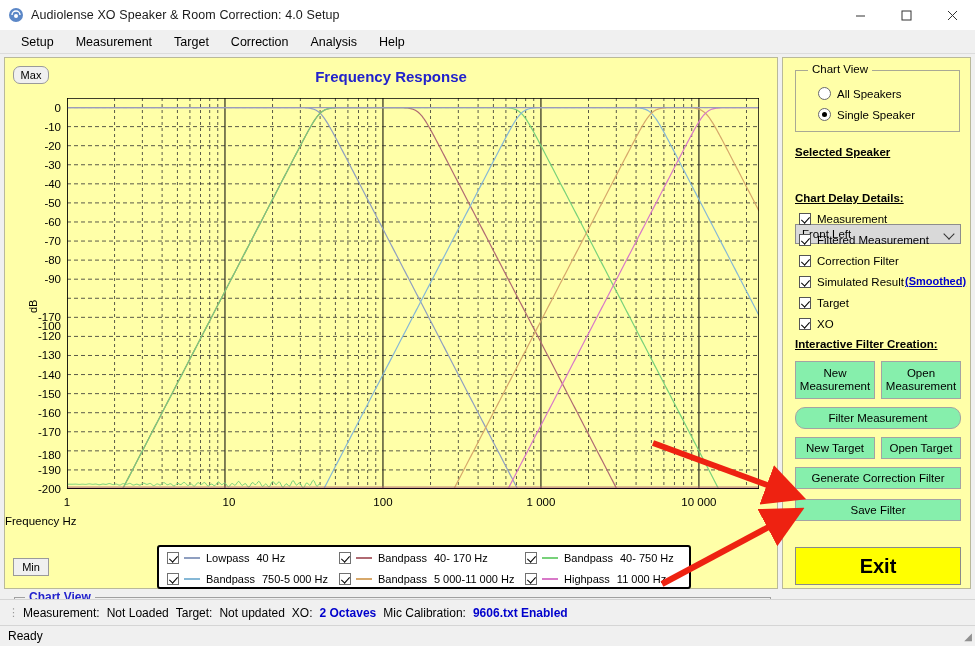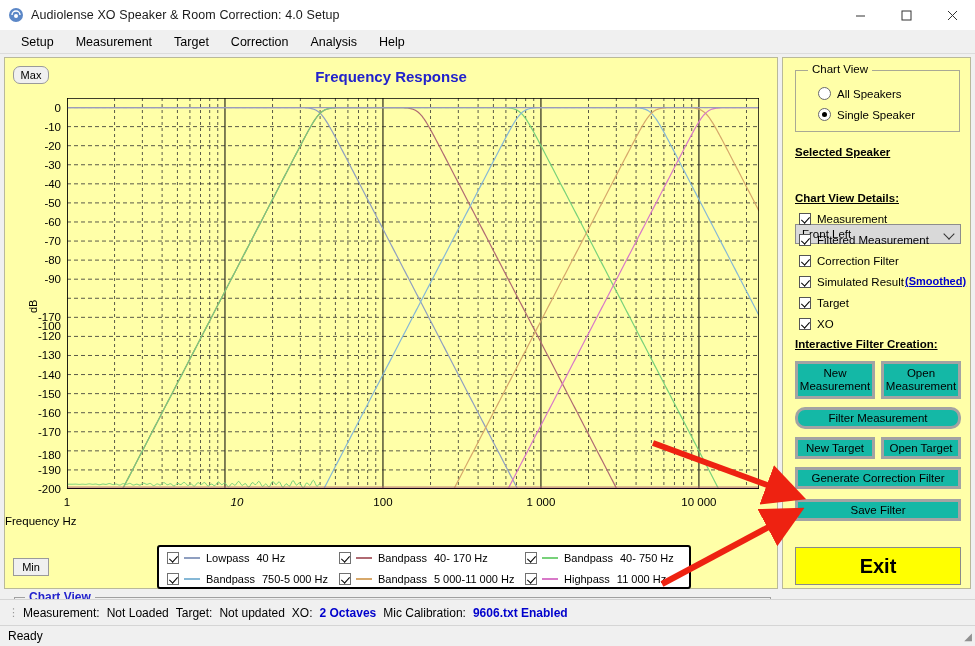--- a/index.html
+++ b/index.html
@@ -153,21 +153,21 @@
   .cb::after {
     content:""; position:absolute; left:3px; top:1px; width:4px; height:7px;
     border:solid #000; border-width:0 1.6px 1.6px 0; transform:rotate(42deg);
   }
   .cb-lbl { font-size:11.5px; color:#000; }
   #smoothed {
     position:absolute; left:122px; top:274px; font-size:11px; color:#0000cc;
     text-decoration:underline; font-weight:bold;
   }
   .sbtn {
-    position:absolute; background:#14b8a6; border:3px solid #a3a3a3;
+    position:absolute; background:#86efac; border:1px solid #a3a3a3;
     font-size:11.5px; color:#000; display:flex; align-items:center;
     justify-content:center; text-align:center; line-height:13px;
   }
   #exit-btn {
     position:absolute; left:12px; top:489px; width:166px; height:38px;
     background:#ffff00; border:1px solid #8a8a8a; display:flex;
     align-items:center; justify-content:center;
     font-size:20px; font-weight:bold; color:#000;
   }
   
@@ -262,21 +262,21 @@
         <div class="ytick" style="left: 6px; top: 311.561px;">-140</div>
         <div class="ytick" style="left: 6px; top: 330.634px;">-150</div>
         <div class="ytick" style="left: 6px; top: 349.707px;">-160</div>
         <div class="ytick" style="left: 6px; top: 368.78px;">-170</div>
         <div class="ytick" style="left: 6px; top: 392px;">-180</div>
         <div class="ytick" style="left: 6px; top: 406.927px;">-190</div>
         <div class="ytick" style="left: 6px; top: 426px;">-200</div>
       </div>
     <div id="xticks-host">
         <div class="xtick" style="left: 32px;">1</div>
-        <div class="xtick" style="left: 202px; font-style: italic;">10</div>
+        <div class="xtick" style="left: 194px;">10</div>
         <div class="xtick" style="left: 347.966px;">100</div>
         <div class="xtick" style="left: 505.95px;">1 000</div>
         <div class="xtick" style="left: 663.933px;">10 000</div>
       </div>
 
     <div id="plot">
         <svg width="692" height="391">
           <rect x="0" y="0" width="692" height="391" fill="#ffffa8"></rect>
           <line x1="0" y1="0" x2="0" y2="391" stroke="#000000" stroke-width="1" stroke-dasharray=""></line>
           <line x1="47.55769653658871" y1="0" x2="47.55769653658871" y2="391" stroke="#303030" stroke-width="0.8" stroke-dasharray="3,3"></line>
@@ -417,21 +417,21 @@
       </div>
     </div>
 
     <div class="sb-head" style="top:88px">Selected Speaker</div>
 
     <div id="sel-speaker">
       <span class="val">Front Left</span>
       <span class="chev"></span>
     </div>
 
-    <div class="sb-head" style="top:134px">Chart View Details:</div>
+    <div class="sb-head" style="top:134px">Chart Delay Details:</div>
 
     <div class="cb-row" style="top:153px">
       <span class="cb"></span>
       <span class="cb-lbl">Measurement</span>
     </div>
     <div class="cb-row" style="top:174px">
       <span class="cb"></span>
       <span class="cb-lbl">Filtered Measurement</span>
     </div>
     <div class="cb-row" style="top:195px">

